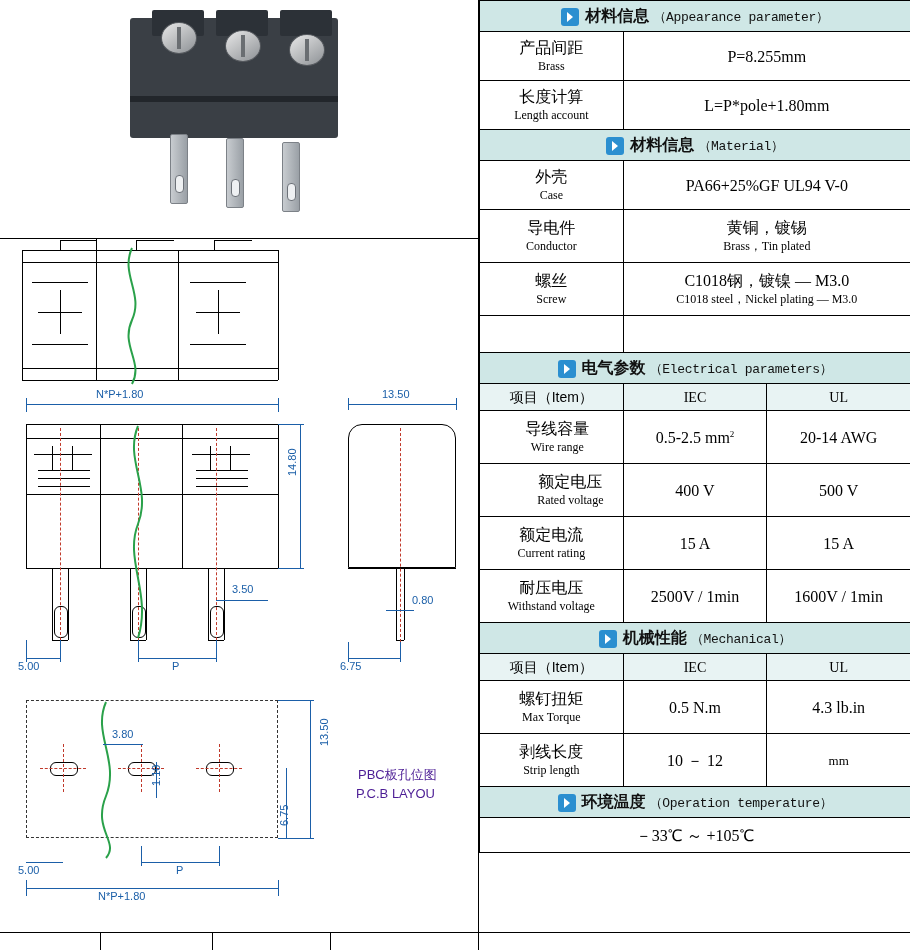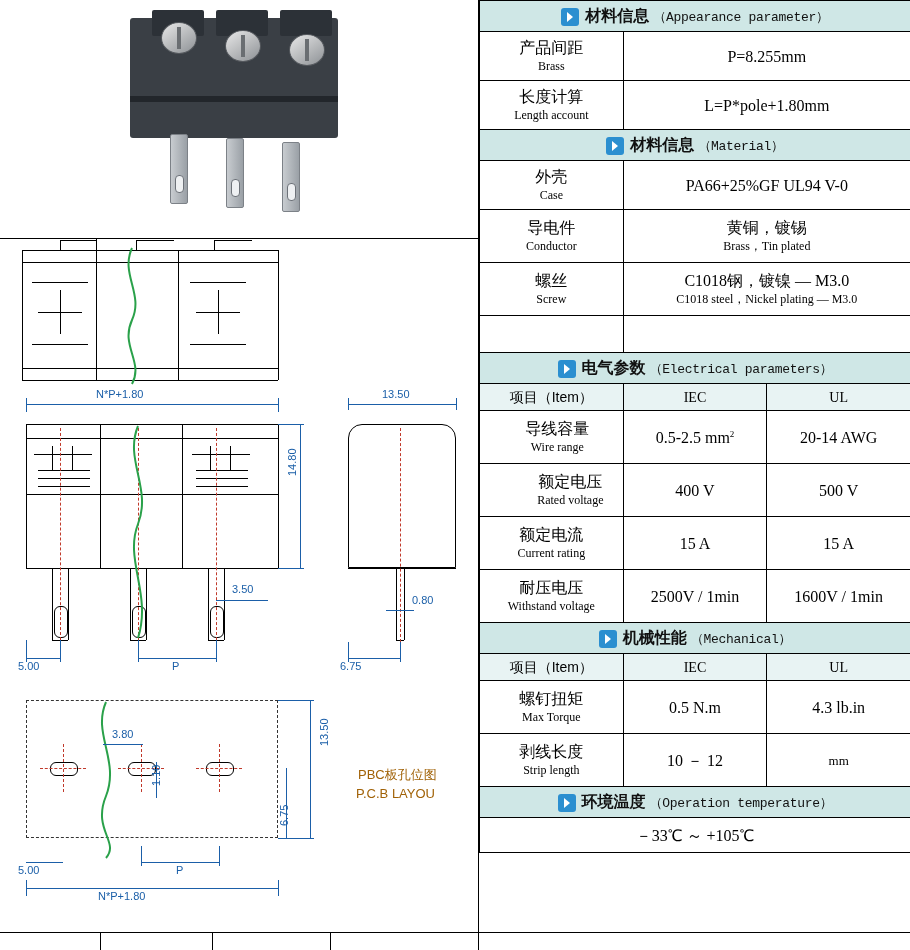--- a/index.html
+++ b/index.html
@@ -27,21 +27,21 @@
   .pinhole{position:absolute;left:4px;top:40px;width:7px;height:16px;border:1px solid #6d7279;border-radius:4px;background:#eef0f2;}
 
   
   .ln{position:absolute;background:#000;}
   .ln.h{height:1px;}
   .ln.v{width:1px;}
   .dash-red{position:absolute;border-left:1px dashed #c0392b;}
   .dash-red-h{position:absolute;border-top:1px dashed #c0392b;}
   .blue{background:#2b6fb5;}
   .dim-txt{position:absolute;font-size:11px;font-family:"Liberation Sans",sans-serif;color:#1b5fa8;white-space:nowrap;}
-  .blk-txt{position:absolute;font-size:11px;font-family:"Liberation Sans",sans-serif;color:#a16207;white-space:nowrap;}
+  .blk-txt{position:absolute;font-size:11px;font-family:"Liberation Sans",sans-serif;color:#4c1d95;white-space:nowrap;}
 
   .wm{position:absolute;left:330px;top:462px;font-size:17px;color:#c9c9c9;letter-spacing:1px;font-family:"Liberation Sans",sans-serif;white-space:nowrap;}
 
   
   .right{position:absolute;left:478px;top:0;width:432px;height:950px;border-left:1px solid #000;box-sizing:border-box;}
   table.spec{border-collapse:collapse;width:432px;table-layout:fixed;}
   table.spec td{border:1px solid #000;padding:0;vertical-align:middle;text-align:center;}
   .sect td{background:#cfe7e6;height:30px;text-align:left;padding-left:6px;}
   .sect .cn{font-size:16px;font-weight:bold;color:#111;font-family:"Liberation Sans",sans-serif;}
   .sect .en{font-size:13px;color:#111;font-family:"Liberation Mono",monospace;letter-spacing:-0.3px;}

